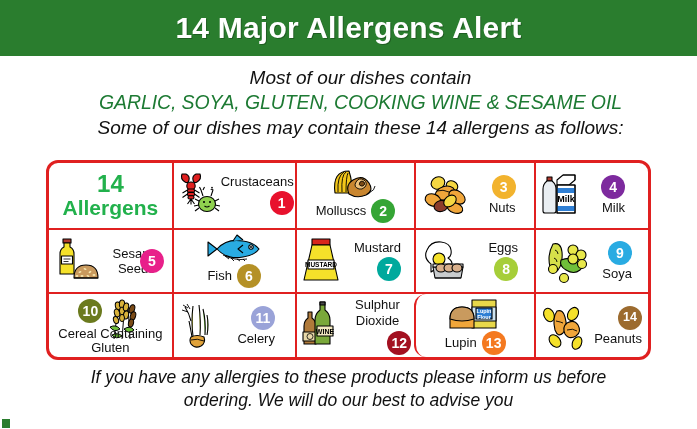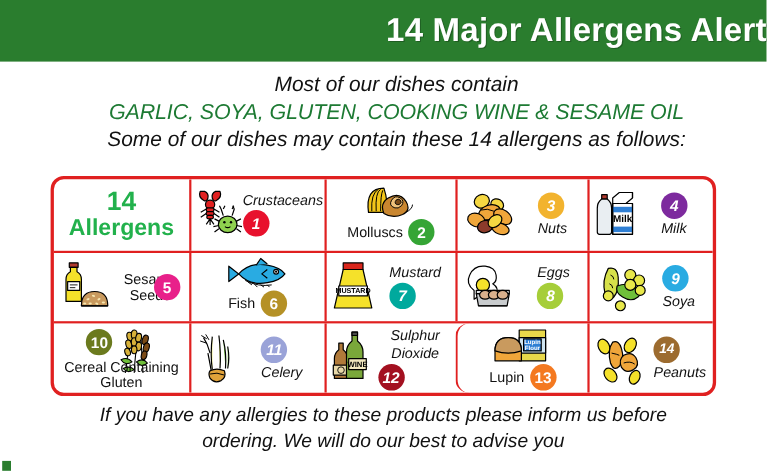--- a/index.html
+++ b/index.html
@@ -7,21 +7,21 @@
     width:697px;height:429px;
     background:#ffffff;
     font-family:"Liberation Sans", sans-serif;
     overflow:hidden;
     position:relative;
   }
   
   #banner{
     width:697px;height:56px;
     background:#2a7d2e;
-    display:flex;align-items:center;justify-content:flex-end;
+    display:flex;align-items:center;justify-content:center;
   }
   #banner-title{
     color:#ffffff;
     font-size:30px;
     font-weight:bold;
     letter-spacing:.2px;
     text-shadow:1px 1px 0 rgba(0,0,0,.25);
   }
   
   #intro{
@@ -120,21 +120,21 @@
   .badge{
     width:24px;height:24px;border-radius:50%;
     color:#fff;font-size:14px;font-weight:bold;
     display:flex;align-items:center;justify-content:center;
     flex:0 0 auto;
     line-height:1;
   }
 
   
   .stack-label-badge{
-    display:flex;flex-direction:column;align-items:flex-start;gap:2px;font-style:italic;
+    display:flex;flex-direction:column;align-items:flex-end;gap:2px;
   }
   .row-label-badge{
     display:flex;flex-direction:row;align-items:center;gap:5px;
   }
   .badge-abs-br{position:absolute;bottom:3px;right:5px;}
 
   
   #footer{
     position:absolute;
     left:0;top:366px;width:697px;

